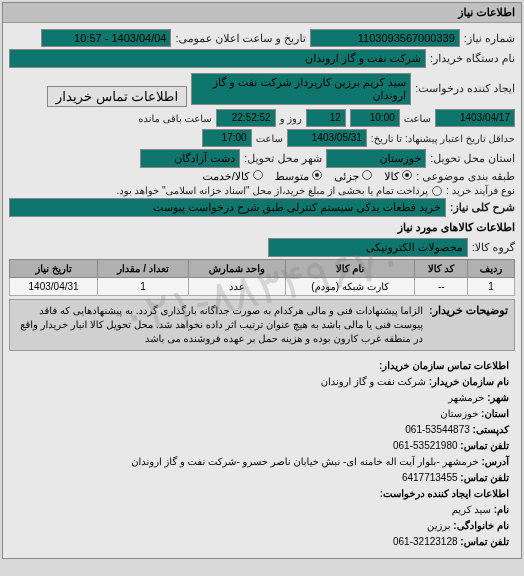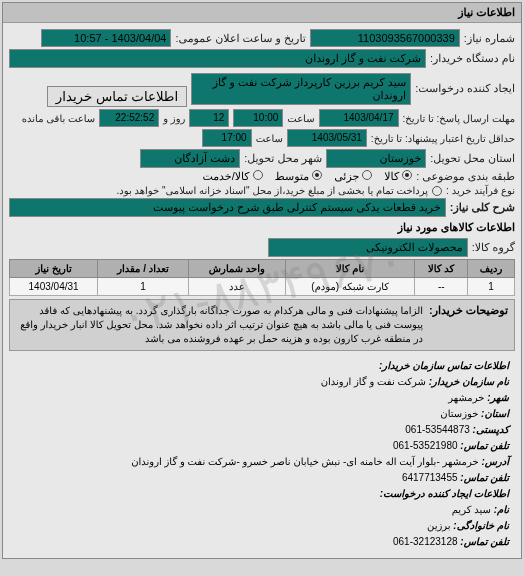--- a/index.html
+++ b/index.html
@@ -115,21 +115,21 @@
 .desc-text {
   flex: 1;
   font-size: 10px;
   line-height: 1.4;
 }
 .contact {
   padding: 4px 6px;
   font-size: 10px;
   line-height: 1.6;
 }
-.contact b { font-weight: bold; font-style: italic; }
+.contact b { font-weight: bold; }
 .watermark {
   position: absolute;
   top: 50%;
   left: 50%;
   transform: translate(-50%, -50%) rotate(-12deg);
   font-size: 46px;
   color: rgba(120,120,120,0.25);
   pointer-events: none;
   direction: ltr;
   letter-spacing: 2px;
@@ -156,21 +156,20 @@
       <span class="field field-long">شرکت نفت و گاز اروندان</span>
     </div>
 
     <div class="row">
       <span class="label">ایجاد کننده درخواست:</span>
       <span class="field" style="width:220px">سید کریم برزین کارپرداز شرکت نفت و گاز اروندان</span>
       <button class="btn">اطلاعات تماس خریدار</button>
     </div>
 
     <div class="row tiny">
-      <span class="label">مهلت ارسال پاسخ: تا تاریخ:</span>
       <span class="field" style="width:80px">1403/04/17</span>
       <span class="label">ساعت</span>
       <span class="field" style="width:50px">10:00</span>
       <span class="field" style="width:40px">12</span>
       <span class="label">روز و</span>
       <span class="field" style="width:60px">22:52:52</span>
       <span class="label">ساعت باقی مانده</span>
     </div>
 
     <div class="row tiny">

